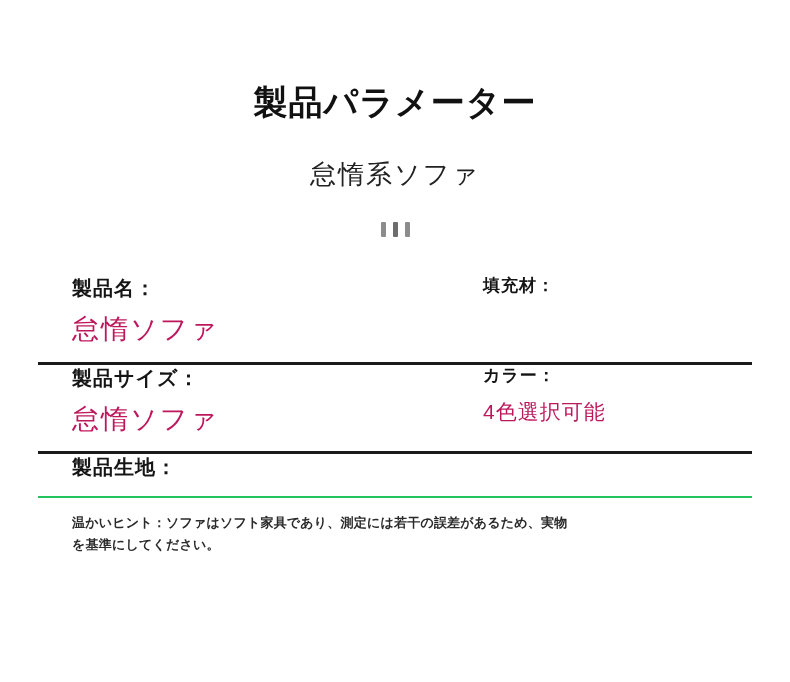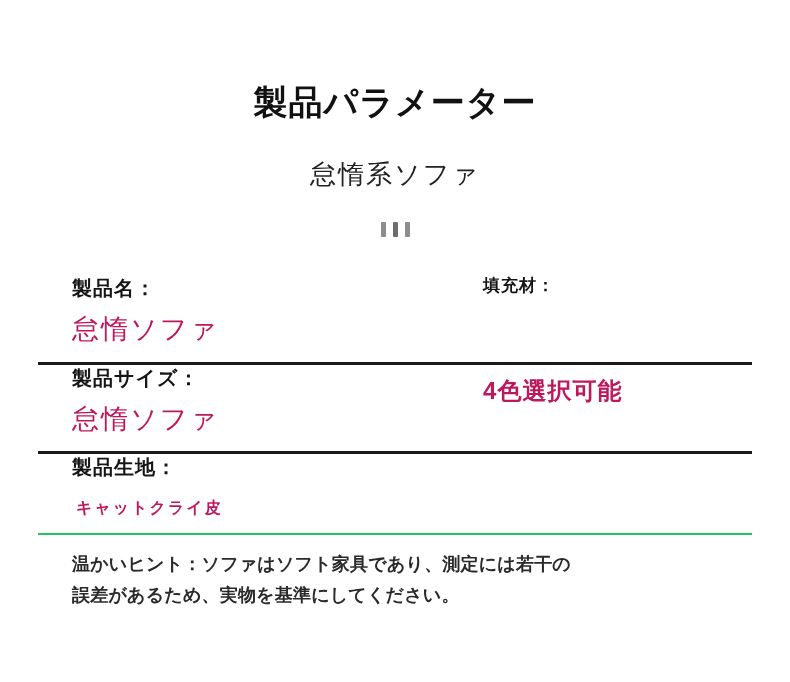--- a/index.html
+++ b/index.html
@@ -105,35 +105,34 @@
     color: #be185d;
     letter-spacing: 2px;
     margin-top: 12px;
     line-height: 1.2;
   }
   .val.big {
     font-size: 30px;
     letter-spacing: 1px;
   }
   .val.med {
-    font-size: 24px;
+    font-size: 21px;
     letter-spacing: 1px;
-    font-weight: bold;
   }
   .val.bold-small {
     font-size: 16px;
     font-weight: bold;
     letter-spacing: 2px;
     margin-top: 18px;
     padding-left: 4px;
   }
   .note {
     margin: 14px 38px 0 38px;
     padding-left: 34px;
-    font-size: 18px;
+    font-size: 13px;
     line-height: 1.7;
     color: #2a2a2a;
     font-weight: bold;
     letter-spacing: 0.2px;
     max-width: 500px;
   }
 </style>
 </head>
 <body>
 
@@ -162,30 +161,30 @@
       </div>
     </div>
 
     <div class="spec-row">
       <div class="cols">
         <div class="col col-left">
           <div class="lab">製品サイズ：</div>
           <div class="val">怠惰ソファ</div>
         </div>
         <div class="col col-right">
+          <div class="lab small">カラー：</div>
           <div class="val med">4色選択可能</div>
         </div>
       </div>
     </div>
 
     <div class="spec-row last">
       <div class="cols">
         <div class="col col-left">
           <div class="lab">製品生地：</div>
-          <div class="val bold-small">キャットクライ皮</div>
         </div>
         <div class="col col-right"></div>
       </div>
     </div>
 
   </div>
 
   <div class="note">温かいヒント：ソファはソフト家具であり、測定には若干の誤差があるため、実物を基準にしてください。</div>
 
 </div>

